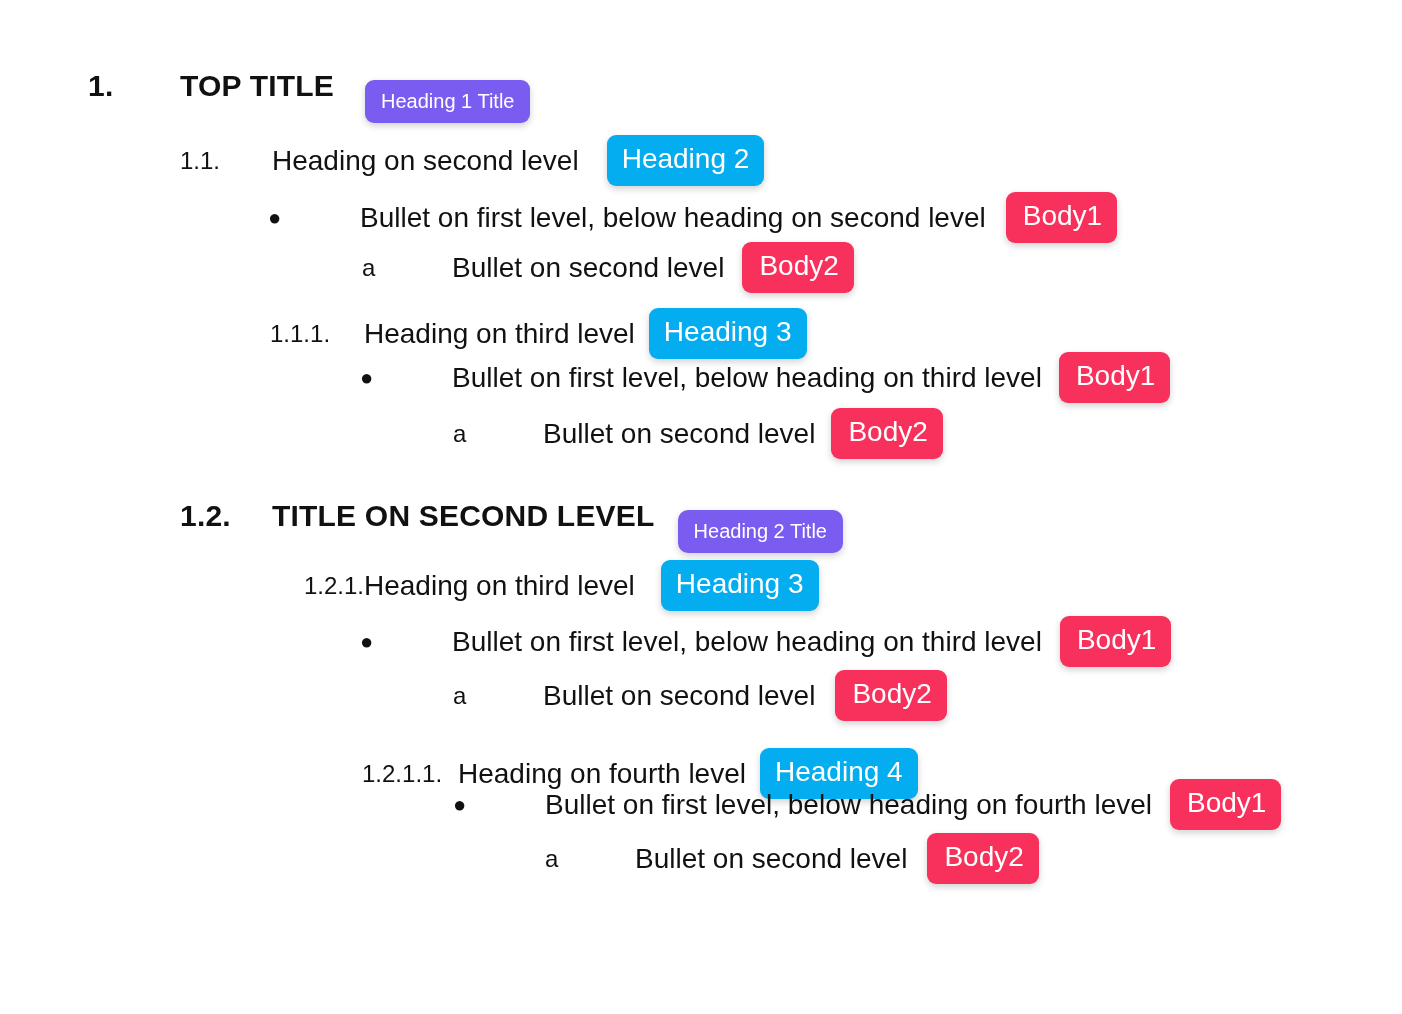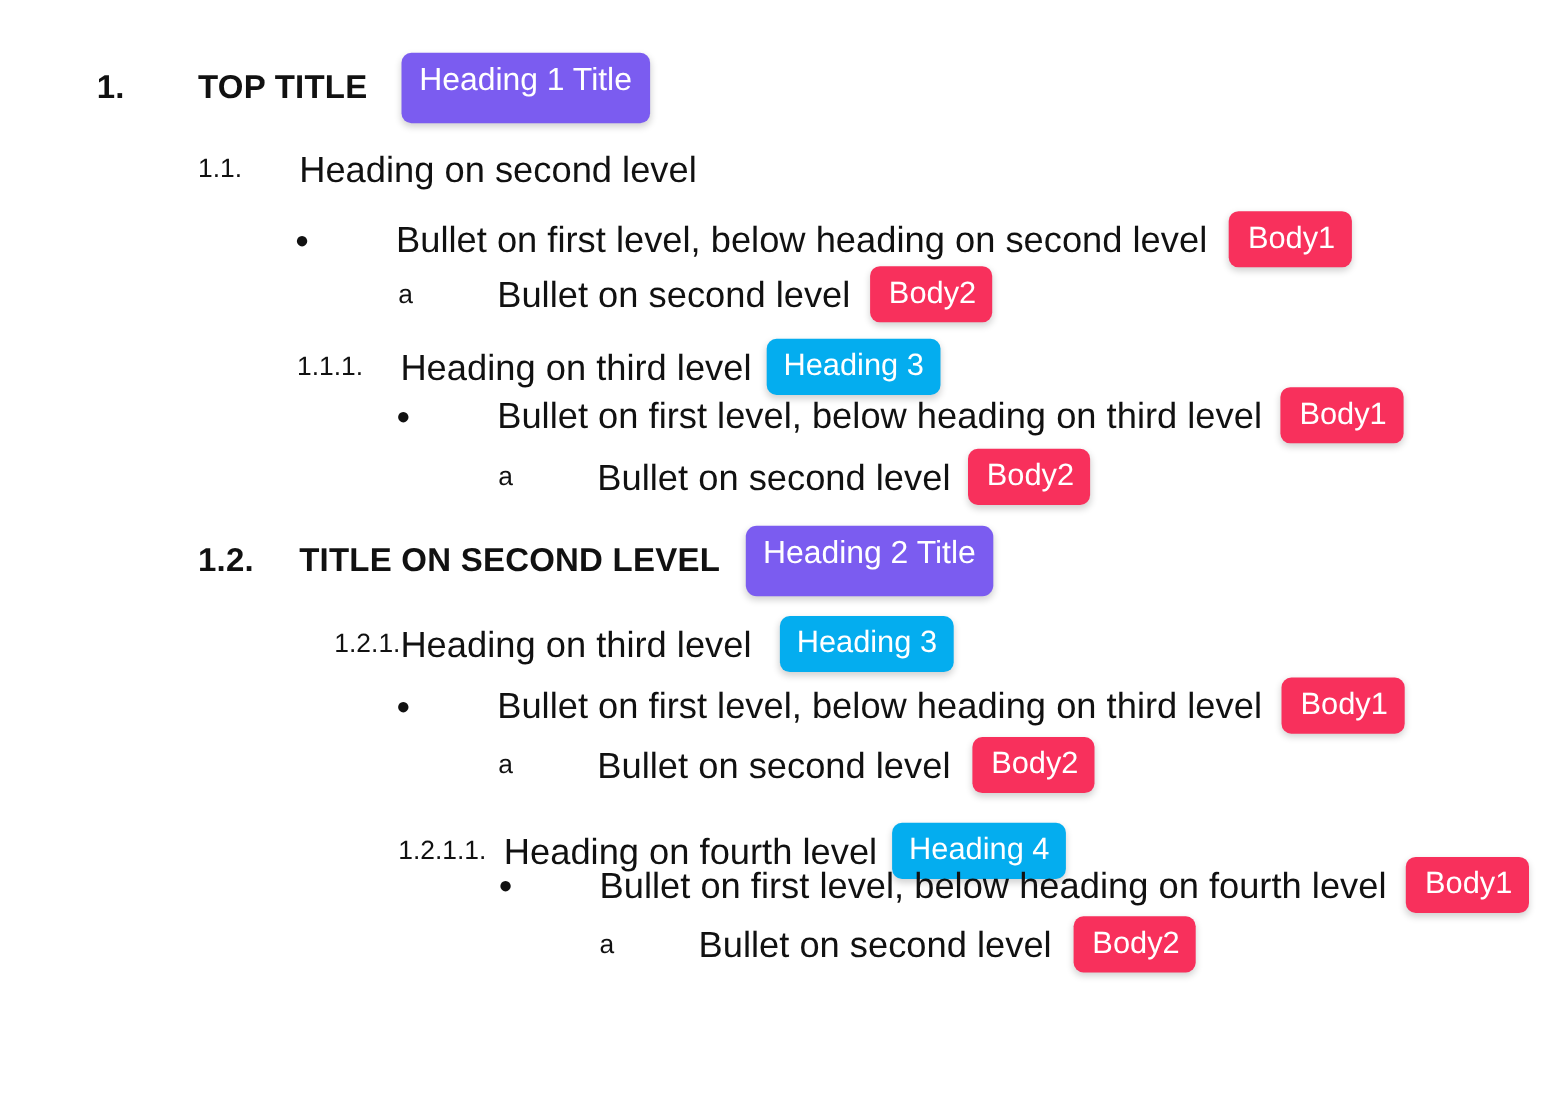--- a/index.html
+++ b/index.html
@@ -37,21 +37,21 @@
     display: inline-block;
   }
 
   .marker {
     font-size: 24px;
     color: #111111;
     display: inline-block;
   }
 
   .text {
-    font-size: 33px;
+    font-size: 28px;
     color: #111111;
     font-weight: 400;
   }
 
   
   .row-title .num,
   .row-title .text {
     font-size: 30px;
     font-weight: bold;
     letter-spacing: 0.2px;
@@ -61,22 +61,23 @@
   .badge {
     display: inline-block;
     color: #ffffff;
     border-radius: 9px;
     line-height: 1;
     box-shadow: 0 3px 7px rgba(0, 0, 0, 0.18);
     font-weight: 400;
     white-space: nowrap;
   }
   .badge-lg {
-    font-size: 29px;
-    padding: 11px 16px 24px 16px;
+    font-size: 20px;
+    padding: 11px 16px 12px 16px;
+    margin-top: 32px;
   }
   .badge-md {
     font-size: 28px;
     padding: 10px 15px 13px 15px;
   }
   .badge-purple { background: #7B5CF0; }
   .badge-cyan   { background: #04ADEF; }
   .badge-pink   { background: #F8305C; padding-left: 17px; }
 
   .bullet-dot {
@@ -91,20 +92,21 @@
 
   <div class="row row-title" style="left:88px; top:48px;">
     <span class="num" style="width:92px;">1.</span>
     <span class="text">TOP TITLE</span>
     <span class="badge badge-lg badge-purple" style="margin-left:31px;">Heading 1 Title</span>
   </div>
 
   <div class="row" style="left:180px; top:135px;">
     <span class="num" style="width:92px;">1.1.</span>
     <span class="text">Heading on second level</span>
+    <span class="badge badge-md badge-cyan" style="margin-left:28px;">Heading 2</span>
   </div>
 
   <div class="row" style="left:268px; top:192px;">
     <span class="marker bullet-dot" style="width:92px;">●</span>
     <span class="text">Bullet on first level, below heading on second level</span>
     <span class="badge badge-md badge-pink" style="margin-left:20px;">Body1</span>
   </div>
 
   <div class="row" style="left:362px; top:242px;">
     <span class="marker" style="width:90px;">a</span>

